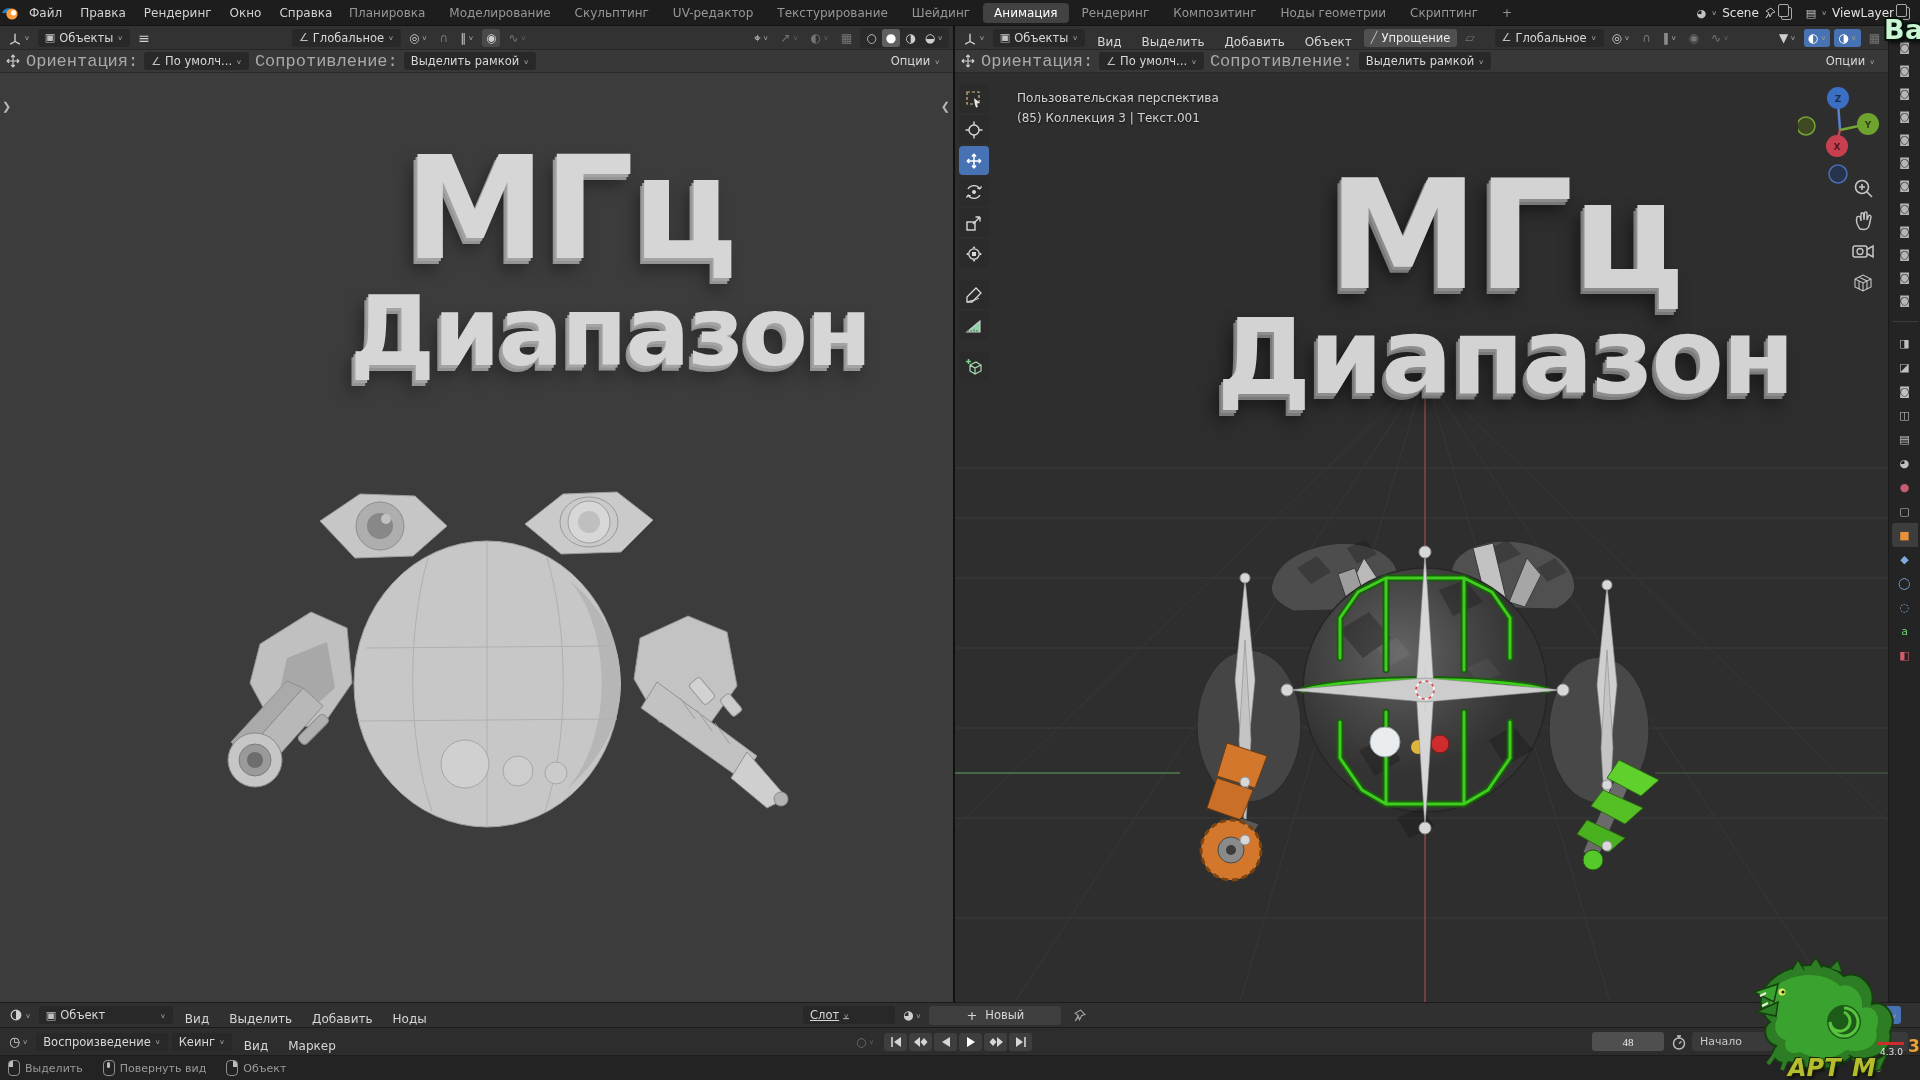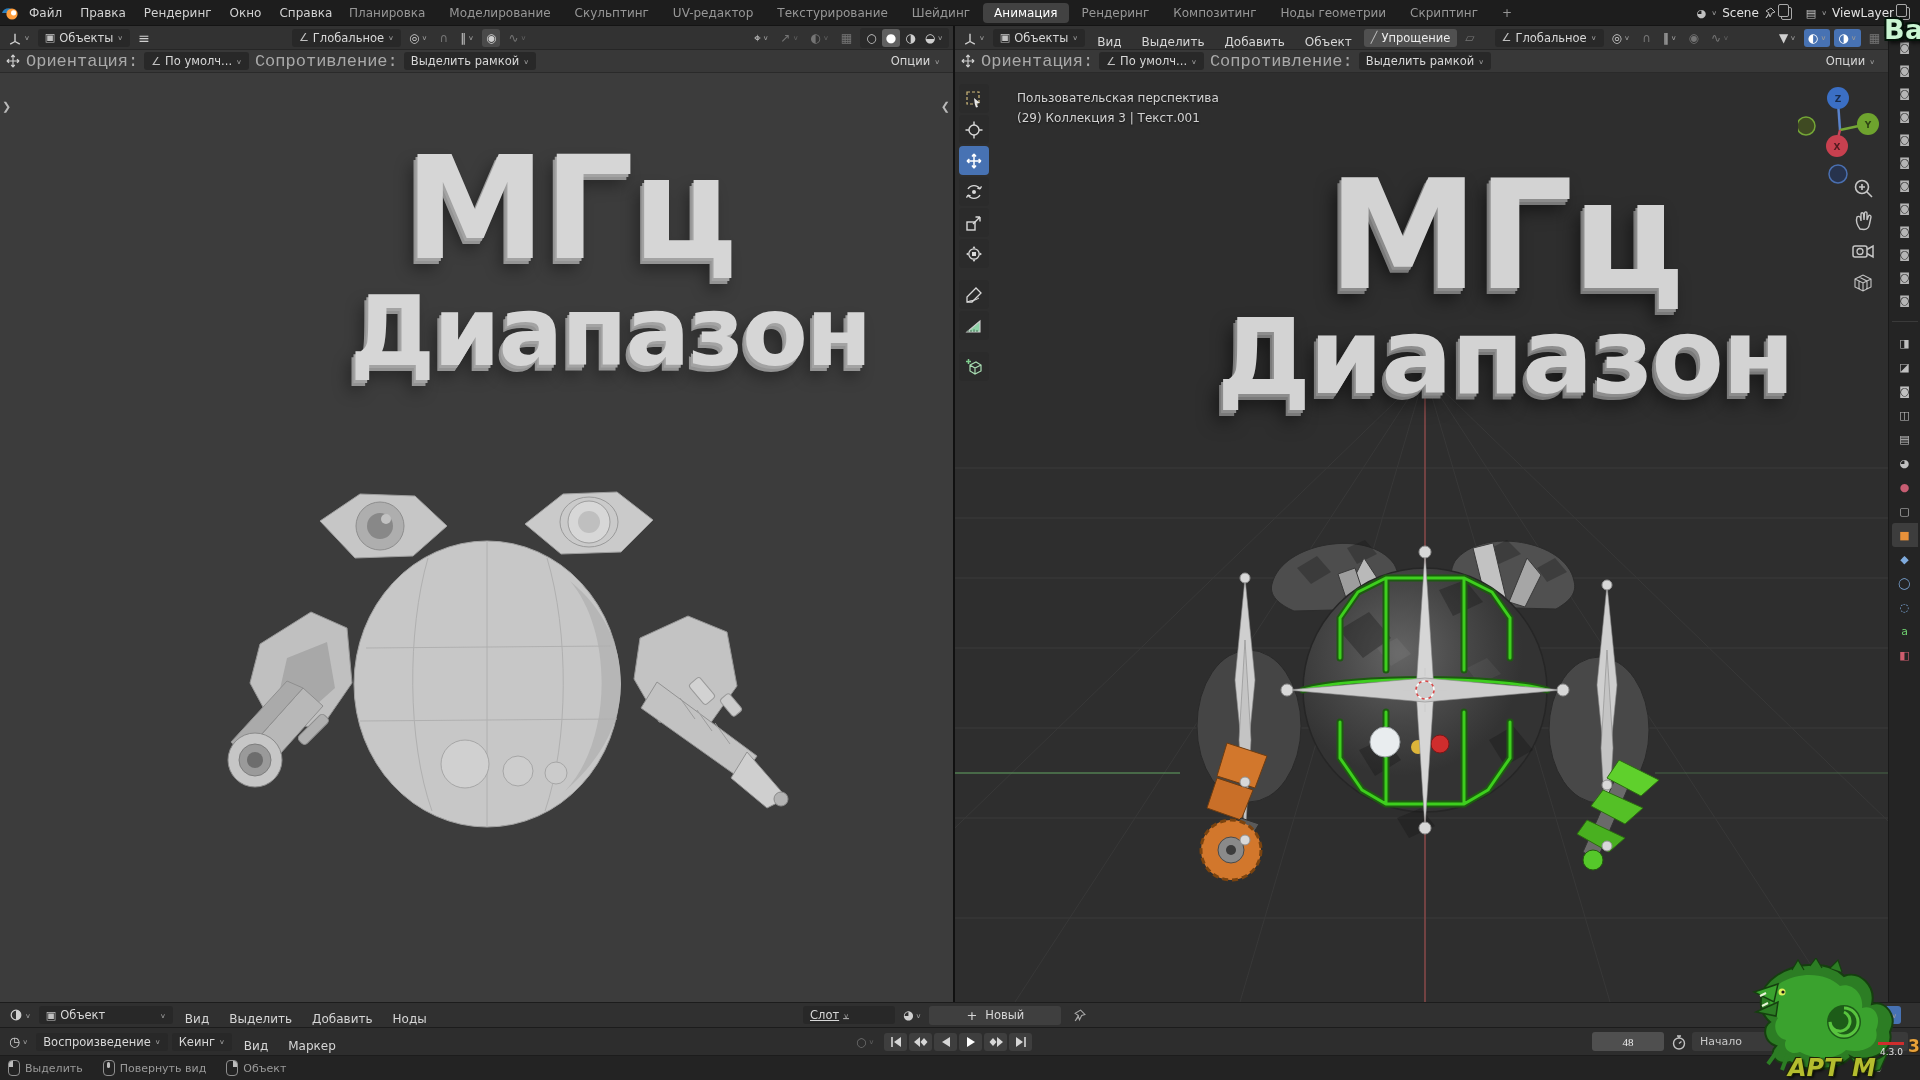--- a/index.html
+++ b/index.html
@@ -295,21 +295,21 @@
         </span>
       <span class="spacer"></span>
       <span class="pill" style="background:transparent;">
           <span>Опции</span>
           <span class="chev">∨</span>
         </span>
     </div>
 
     <div class="vp-info">
       <div>Пользовательская перспектива</div>
-      <div>(29) Коллекция 3 | Текст.001</div>
+      <div>(85) Коллекция 3 | Текст.001</div>
     </div>
 
     <div id="toolbar">
       <div class="tool">
           <svg width="18" height="18" viewBox="0 0 18 18">
             <rect x="2" y="2" width="12" height="12" fill="none" stroke="#cdb87a" stroke-width="1.2" stroke-dasharray="3 2"></rect>
             <polygon points="9,8 15,13 11.5,13.5 13,17 11,17.6 9.8,14" fill="#e8e8e8"></polygon>
           </svg>
         </div>
       <div class="tool">

